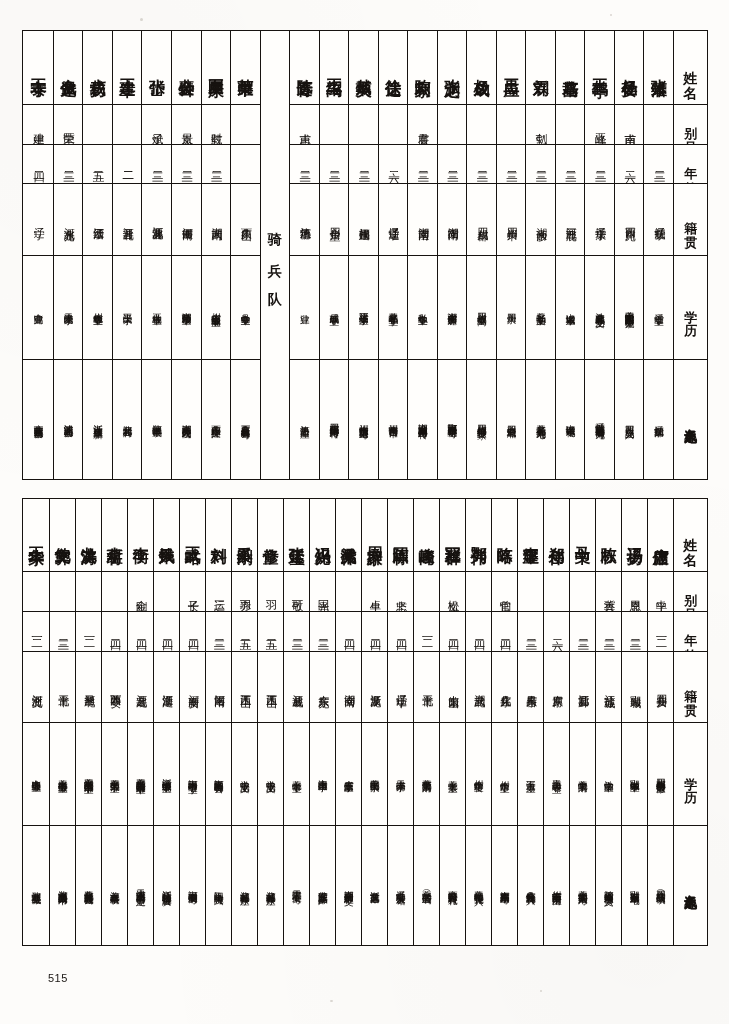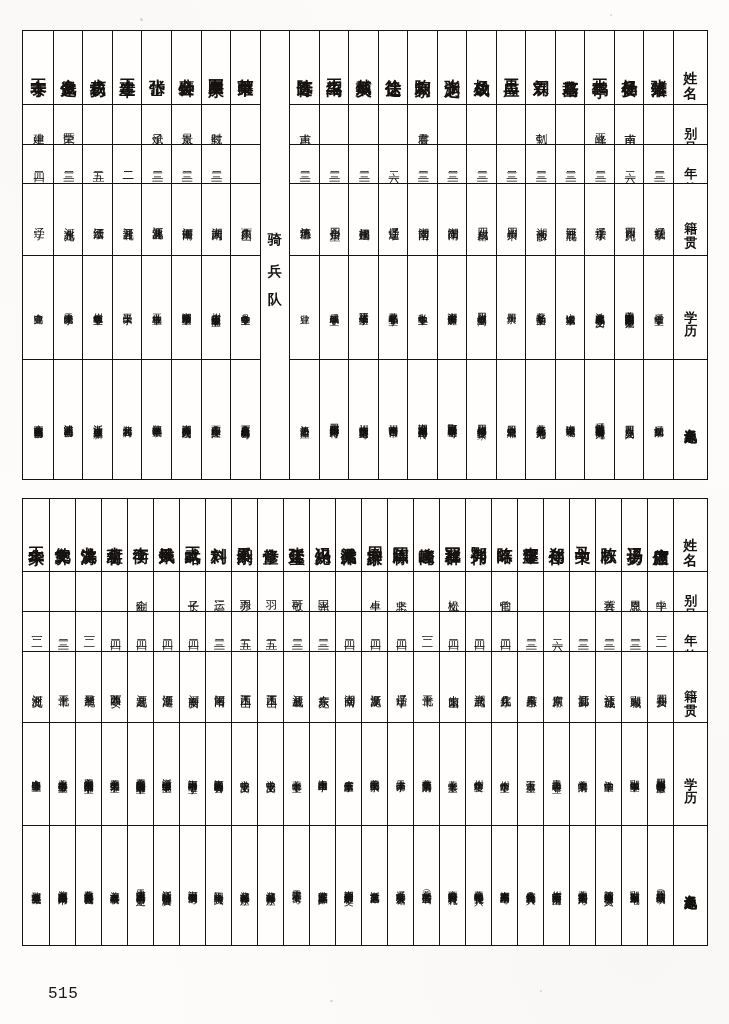--- a/index.html
+++ b/index.html
@@ -118,25 +118,24 @@
     font-size: 14px;
     letter-spacing: 8px;
     font-weight: 700;
     line-height: 1.2;
   }
 
   .page-number {
     position: absolute;
     left: 48px;
     top: 972px;
-    font-size: 16px;
+    font-size: 11px;
     color: #1a1613;
     letter-spacing: 0.5px;
-    font-family: Liberation Mono, monospace;
-    margin-top: 13px;
+    font-family: Liberation Sans, sans-serif;
   }
   .speck {
     position: absolute;
     background: #b8b2a8;
     border-radius: 50%;
     opacity: 0.5;
   }
 </style>
 </head>
 <body>

